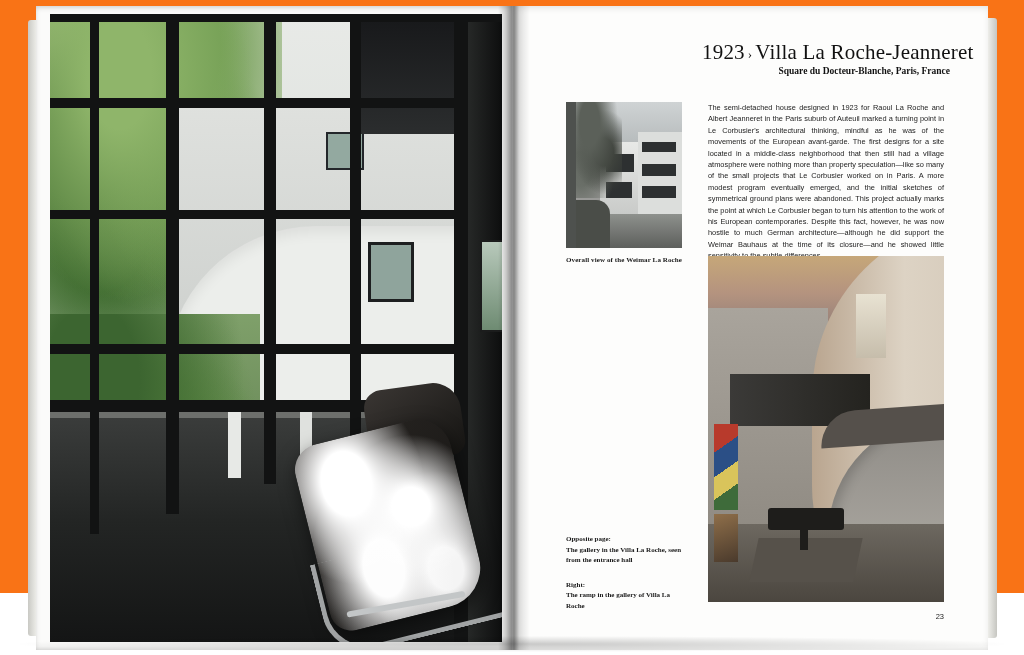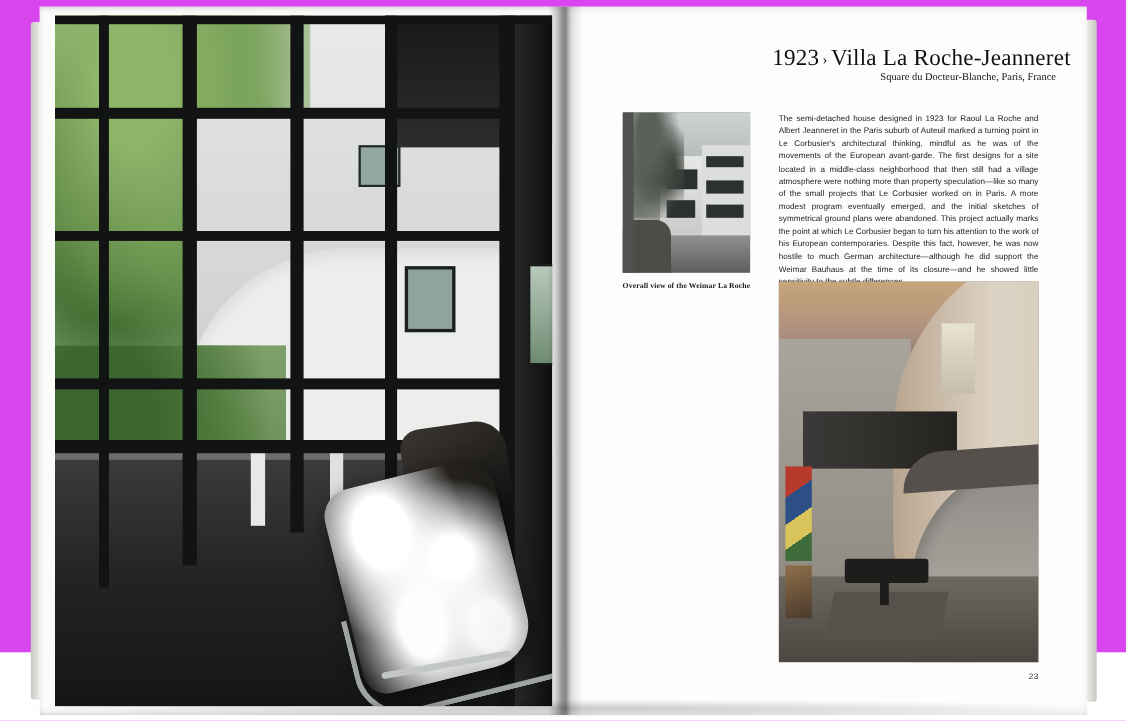--- a/index.html
+++ b/index.html
@@ -11,21 +11,21 @@
     width: 1024px;
     height: 655px;
     overflow: hidden;
     font-family: "Liberation Sans", sans-serif;
   }
   .spread {
     position: absolute;
     left: 0; top: 0;
     width: 1024px;
     height: 593px;
-    background: #d946ef;
+    background: #f97316;
   }
 
   
   .book {
     position: absolute;
     left: 36px;
     top: 6px;
     width: 952px;
     height: 644px;
   }
@@ -234,26 +234,26 @@
     font-family: "Liberation Serif", serif;
     font-size: 21px;
     color: #111;
     letter-spacing: 0.2px;
     white-space: nowrap;
   }
   .rp-title .yr { font-family:"Liberation Serif", serif; }
   .rp-title .dot { font-size: 13px; vertical-align: middle; padding: 0 3px; }
   .rp-subtitle {
     position:absolute;
-    left: 190px;
+    left: 180px;
     top: 60px;
     width: 258px;
     text-align: right;
     font-family: "Liberation Serif", serif;
-    font-weight: normal;
+    font-weight: bold;
     font-size: 9.5px;
     color: #111;
     white-space: nowrap;
   }
 
   .rp-thumb {
     position:absolute;
     left: 54px;
     top: 96px;
     width: 116px;
@@ -386,21 +386,21 @@
   .rp-captions .cap-label { font-weight: bold; }
   .rp-captions .cap-block { font-weight: bold; }
   .rp-captions .cap-gap { height: 14px; }
 
   .rp-pageno {
     position:absolute;
     left: 196px;
     top: 606px;
     width: 236px;
     text-align: right;
-    font-family: Liberation Mono, monospace;
+    font-family: Liberation Sans, sans-serif;
     font-size: 7.5px;
     color: #222;
   }
 </style>
 </head>
 <body>
 
 <div class="spread">
   <div class="book">
 
@@ -483,20 +483,27 @@
           <div class="p2-ramp"></div>
           <div class="p2-ramp-rail"></div>
           <div class="p2-floor"></div>
           <div class="p2-rug"></div>
           <div class="p2-table"></div>
           <div class="p2-table-leg"></div>
           <div class="p2-art"></div>
           <div class="p2-art2"></div>
         </div>
 
+        <div class="rp-captions">
+          <div class="cap-label">Opposite page:</div>
+          <div class="cap-block">The gallery in the Villa La Roche, seen from the entrance hall</div>
+          <div class="cap-gap"></div>
+          <div class="cap-label">Right:</div>
+          <div class="cap-block">The ramp in the gallery of Villa La Roche</div>
+        </div>
 
         <div class="rp-pageno">23</div>
       </div>
     </div>
 
     <div class="gutter"></div>
   </div>
   <div class="book-shadow"></div>
 </div>
 

